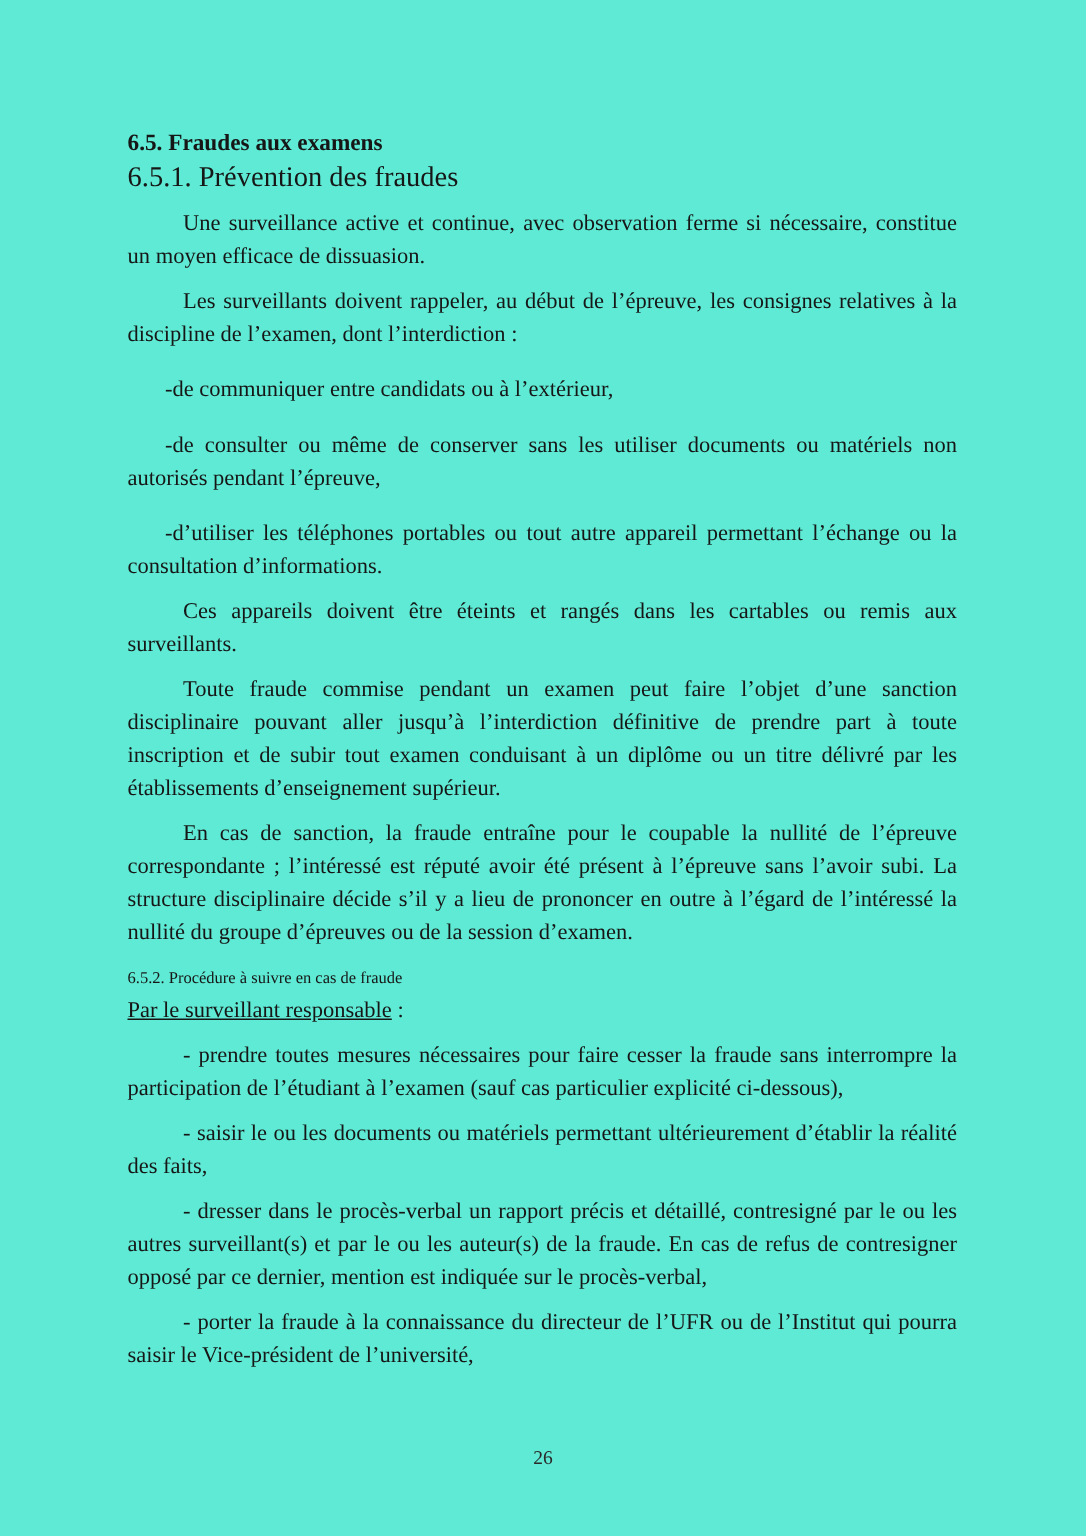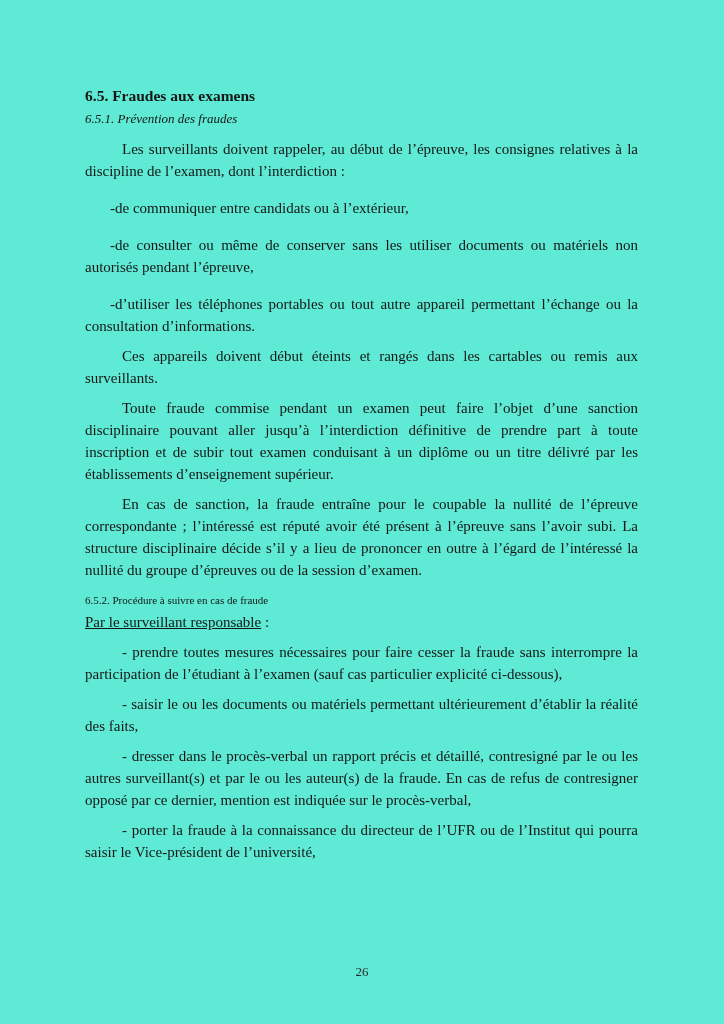--- a/index.html
+++ b/index.html
@@ -20,23 +20,22 @@
     padding: 84px 86px 0 85px;
     overflow: hidden;
   }
   .section-heading {
     font-size: 15.5px;
     font-weight: bold;
     line-height: 24px;
     margin: 0;
   }
   .subsection-heading-italic {
-    font-style: italic;
     font-weight: normal;
-    font-size: 13px;
+    font-size: 19px;
     line-height: 22px;
     margin: 0 0 8px 0;
   }
   .subsection-heading-plain {
     font-style: normal;
     font-weight: normal;
     font-size: 11px;
     line-height: 22px;
     margin: 0;
   }
@@ -75,30 +74,31 @@
 </style>
 </head>
 <body>
 
 <div class="page">
 
   <h1 class="section-heading">6.5. Fraudes aux examens</h1>
 
   <h2 class="subsection-heading-italic">6.5.1. Prévention des fraudes</h2>
 
+  <p class="para">Une surveillance active et continue, avec observation ferme si nécessaire, constitue un moyen efficace de dissuasion.</p>
 
   <p class="para">Les surveillants doivent rappeler, au début de l’épreuve, les consignes relatives à la discipline de l’examen, dont l’interdiction :</p>
 
   <p class="hyphen-item">-de communiquer entre candidats ou à l’extérieur,</p>
 
   <p class="hyphen-item">-de consulter ou même de conserver sans les utiliser documents ou matériels non autorisés pendant l’épreuve,</p>
 
   <p class="hyphen-item">-d’utiliser les téléphones portables ou tout autre appareil permettant l’échange ou la consultation d’informations.</p>
 
-  <p class="para">Ces appareils doivent début éteints et rangés dans les cartables ou remis aux surveillants.</p>
+  <p class="para">Ces appareils doivent être éteints et rangés dans les cartables ou remis aux surveillants.</p>
 
   <p class="para">Toute fraude commise pendant un examen peut faire l’objet d’une sanction disciplinaire pouvant aller jusqu’à l’interdiction définitive de prendre part à toute inscription et de subir tout examen conduisant à un diplôme ou un titre délivré par les établissements d’enseignement supérieur.</p>
 
   <p class="para">En cas de sanction, la fraude entraîne pour le coupable la nullité de l’épreuve correspondante ; l’intéressé est réputé avoir été présent à l’épreuve sans l’avoir subi. La structure disciplinaire décide s’il y a lieu de prononcer en outre à l’égard de l’intéressé la nullité du groupe d’épreuves ou de la session d’examen.</p>
 
   <h3 class="subsection-heading-plain">6.5.2. Procédure à suivre en cas de fraude</h3>
 
   <p class="lead-line"><span class="underlined">Par le surveillant responsable</span><span> :</span></p>
 
   <p class="dash-item">- prendre toutes mesures nécessaires pour faire cesser la fraude sans interrompre la participation de l’étudiant à l’examen (sauf cas particulier explicité ci-dessous),</p>

